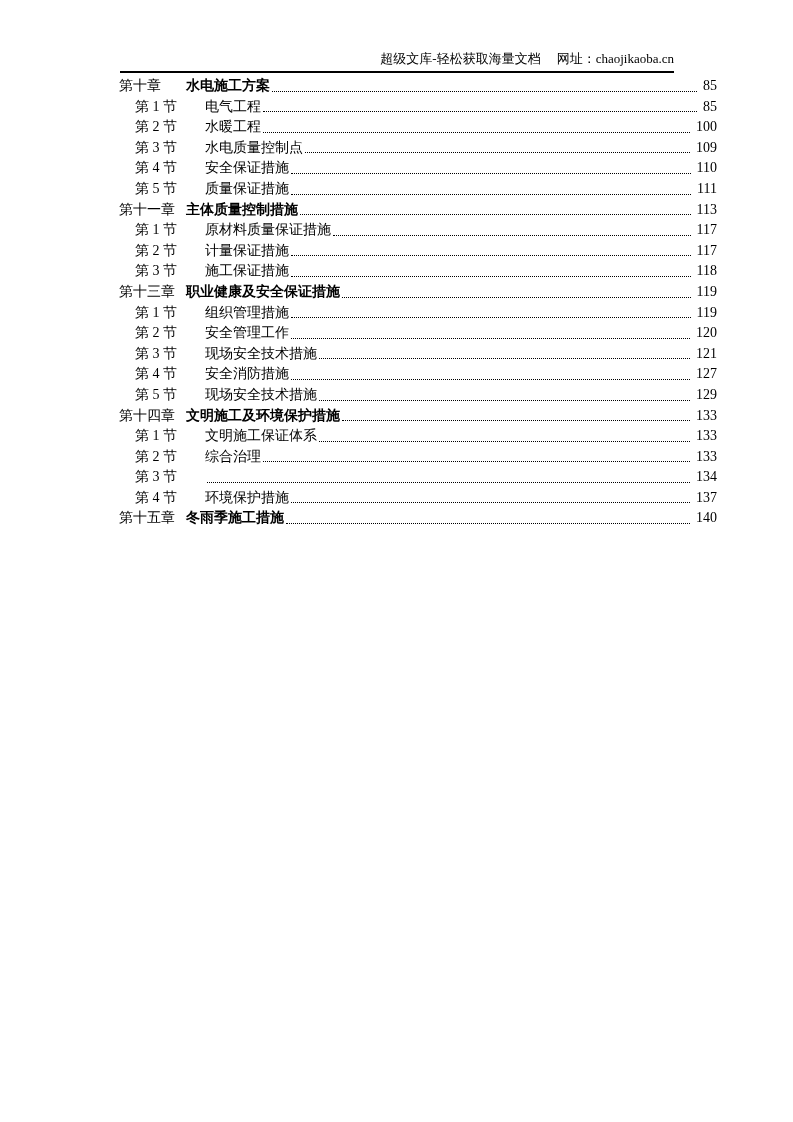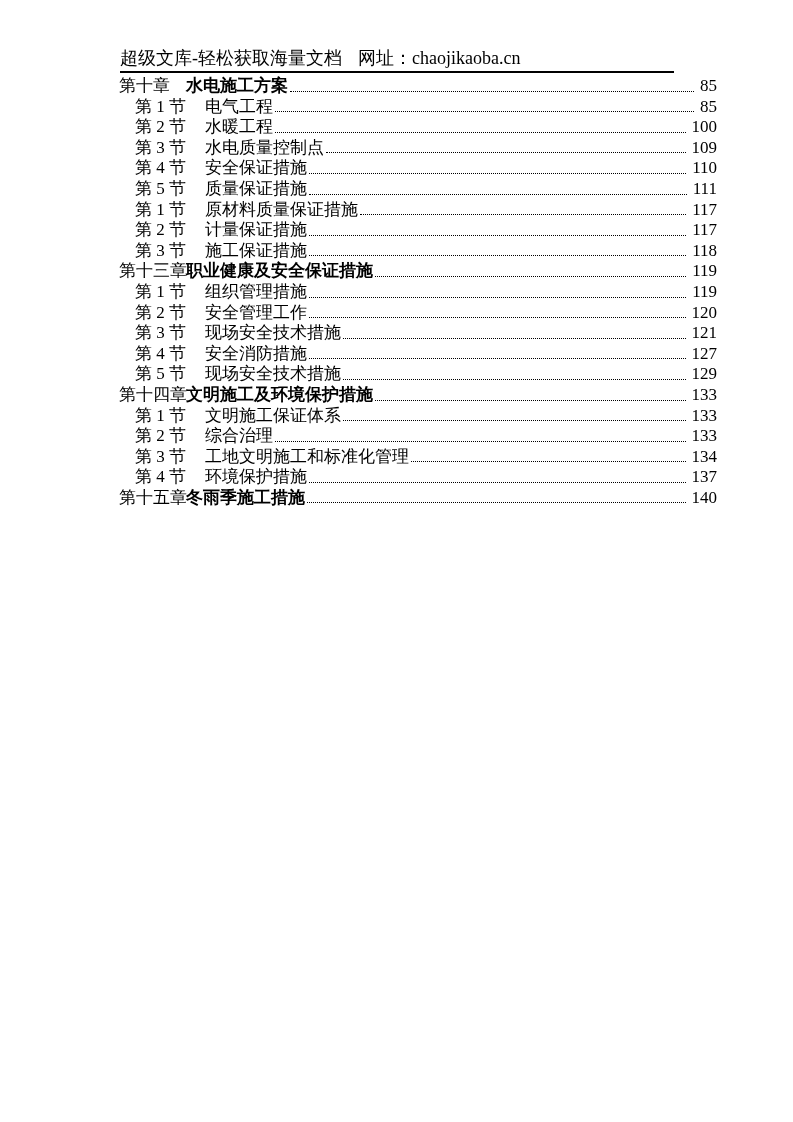--- a/index.html
+++ b/index.html
@@ -15,39 +15,40 @@
     color: #000000;
     font-family: "Liberation Serif", "DejaVu Serif", serif;
     overflow: hidden;
   }
   
   .doc-header {
     position: absolute;
     left: 120px;
     top: 51px;
     width: 554px;
-    font-size: 18px;
+    text-align: right;
+    font-size: 13px;
     line-height: 15px;
     border-bottom: 2px solid #000000;
     padding-bottom: 5px;
     white-space: nowrap;
   }
   .doc-header .site-label { margin-right: 16px; }
   
   .toc {
     position: absolute;
     left: 119px;
     top: 76px;
     width: 598px;
   }
   .toc-row {
     display: flex;
     align-items: flex-end;
     height: 20.6px;
-    font-size: 17px;
+    font-size: 14px;
     line-height: 20.6px;
     white-space: nowrap;
   }
   .toc-num {
     flex: 0 0 auto;
     width: 67px;
   }
   .toc-row.lvl2 .toc-num {
     margin-left: 16px;
     width: 70px;
@@ -105,20 +106,26 @@
       <span class="toc-title">安全保证措施</span>
       <span class="toc-leader"></span>
       <span class="toc-page">110</span>
     </div>
       <div class="toc-row lvl2">
       <span class="toc-num">第 5 节</span>
       <span class="toc-title">质量保证措施</span>
       <span class="toc-leader"></span>
       <span class="toc-page">111</span>
     </div>
+      <div class="toc-row lvl1">
+      <span class="toc-num">第十一章</span>
+      <span class="toc-title">主体质量控制措施</span>
+      <span class="toc-leader"></span>
+      <span class="toc-page">113</span>
+    </div>
       <div class="toc-row lvl2">
       <span class="toc-num">第 1 节</span>
       <span class="toc-title">原材料质量保证措施</span>
       <span class="toc-leader"></span>
       <span class="toc-page">117</span>
     </div>
       <div class="toc-row lvl2">
       <span class="toc-num">第 2 节</span>
       <span class="toc-title">计量保证措施</span>
       <span class="toc-leader"></span>
@@ -179,21 +186,20 @@
       <span class="toc-page">133</span>
     </div>
       <div class="toc-row lvl2">
       <span class="toc-num">第 2 节</span>
       <span class="toc-title">综合治理</span>
       <span class="toc-leader"></span>
       <span class="toc-page">133</span>
     </div>
       <div class="toc-row lvl2">
       <span class="toc-num">第 3 节</span>
-      <span class="toc-title">工地文明施工和标准化管理</span>
       <span class="toc-leader"></span>
       <span class="toc-page">134</span>
     </div>
       <div class="toc-row lvl2">
       <span class="toc-num">第 4 节</span>
       <span class="toc-title">环境保护措施</span>
       <span class="toc-leader"></span>
       <span class="toc-page">137</span>
     </div>
       <div class="toc-row lvl1">

